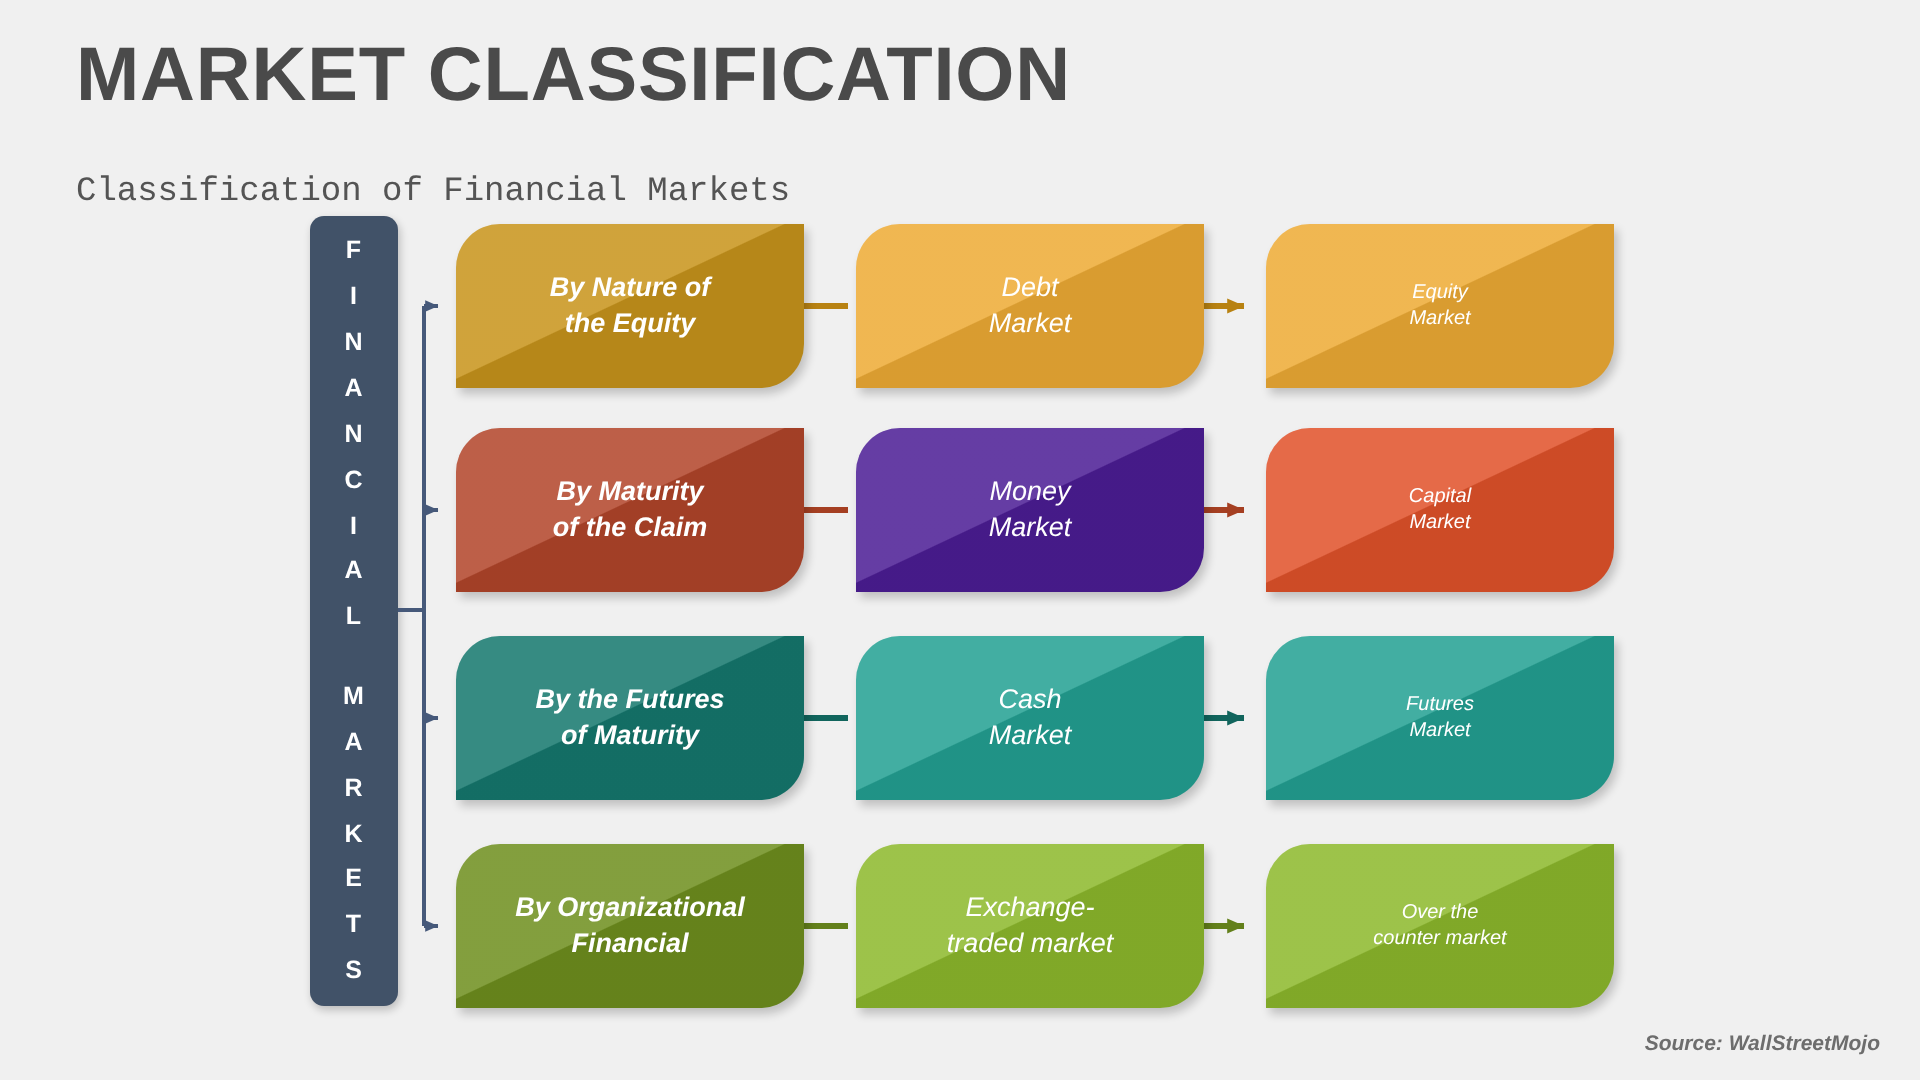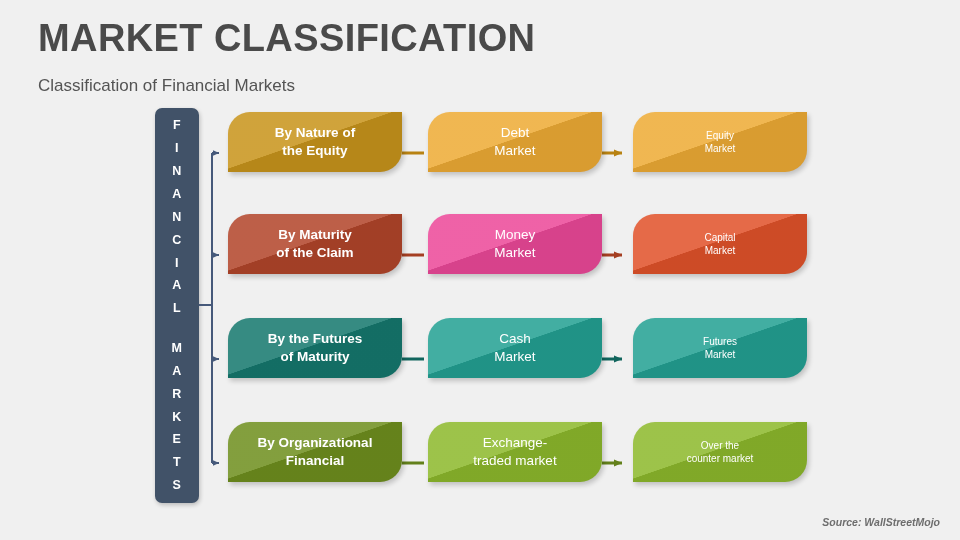--- a/index.html
+++ b/index.html
@@ -27,23 +27,24 @@
     font-weight: bold;
     color: #4a4a4a;
     letter-spacing: 0.4px;
     line-height: 1.1;
     margin: 0;
     white-space: nowrap;
   }
   #page-subtitle {
     font-size: 17px;
     color: #545454;
-    margin-top: 17px;
+    margin-top: 28px;
     line-height: 1.1;
     white-space: nowrap;
+    font-family: Liberation Mono, monospace;
   }
 
   
   #diagram {
     position: absolute;
     left: 0;
     top: 0;
     width: 960px;
     height: 540px;
   }
@@ -100,32 +101,33 @@
   }
   #row-0 { top: 112px; }
   #row-1 { top: 214px; }
   #row-2 { top: 318px; }
   #row-3 { top: 422px; }
 
   
   .node {
     position: absolute;
     top: 0;
-    height: 60px;
+    height: 82px;
     border-radius: 22px 0 22px 0;
     box-shadow: 2px 3px 5px rgba(0,0,0,0.20);
     display: flex;
     align-items: center;
     justify-content: center;
     text-align: center;
     color: #ffffff;
     box-sizing: border-box;
     padding: 4px 8px;
     overflow: hidden;
     position: absolute;
+    font-style: italic;
   }
   .node .label {
     position: relative;
     z-index: 2;
     line-height: 1.32;
   }
   
   .node::after {
     content: "";
     position: absolute;
@@ -267,21 +269,21 @@
     </div>
   </div>
 
   <div class="row" id="row-1">
     <div class="node col0" style="background:#b2452a;">
       <div class="label">
         <span>By Maturity</span><br>
         <span>of the Claim</span>
       </div>
     </div>
-    <div class="node col1" style="background:#ec4899;">
+    <div class="node col1" style="background:#4c1d95;">
       <div class="label">
         <span>Money</span><br>
         <span>Market</span>
       </div>
     </div>
     <div class="node col2" style="background:#e1522a;">
       <div class="label">
         <span>Capital</span><br>
         <span>Market</span>
       </div>

